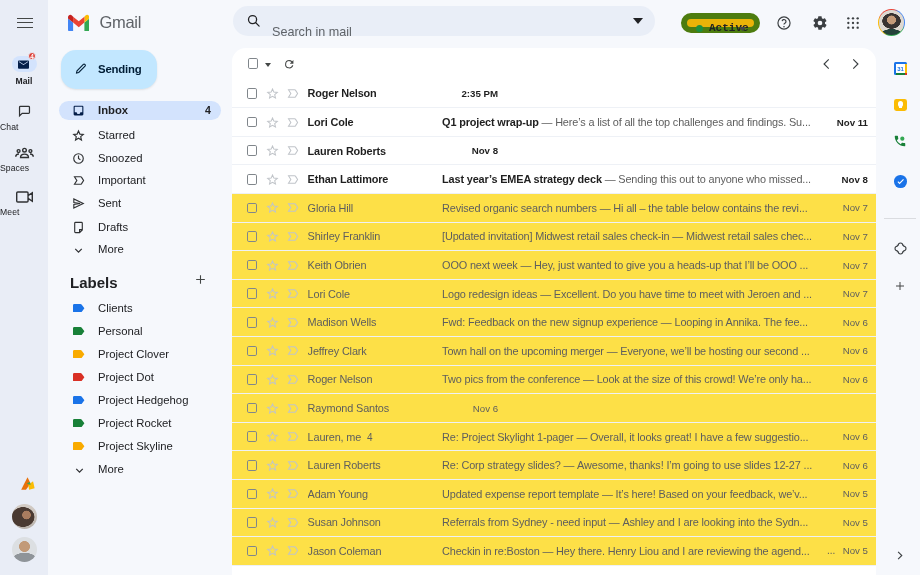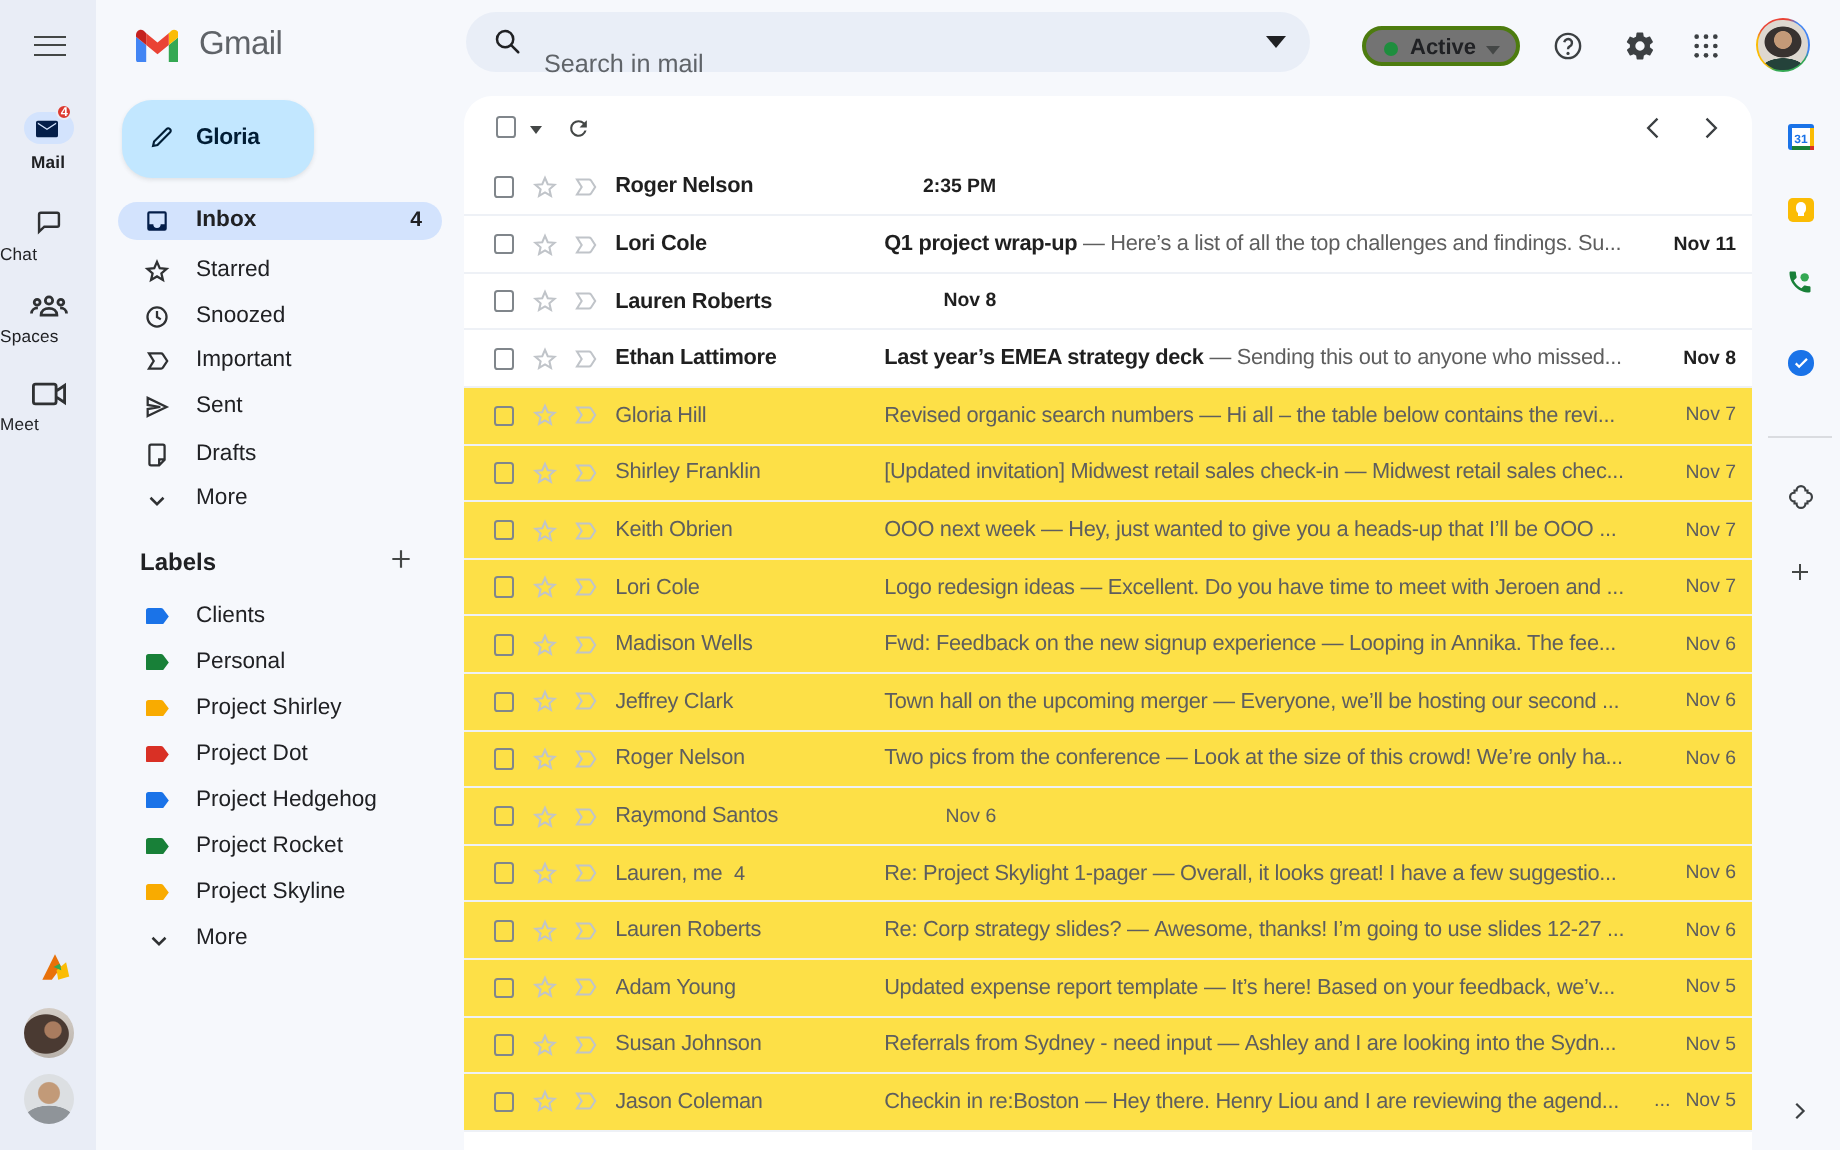--- a/index.html
+++ b/index.html
@@ -27,32 +27,32 @@
 #logotext { position:absolute; left:99.5px; top:13px; font-size:16.5px; color:#5f6368; letter-spacing:-.3px; }
 #compose { position:absolute; left:61px; top:50px; width:95.5px; height:38.5px; border-radius:15px;
   background:#c2e7ff; box-shadow:0 1px 2px rgba(60,64,67,.12); }
 #compose span { position:absolute; left:37px; top:12.8px; font-size:11.4px; letter-spacing:-.2px; font-weight:bold; color:#001d35; }
 .nav { position:absolute; left:59px; width:162px; height:19.5px; border-radius:10px;
   font-size:11.3px; color:#202124; }
 .nav .txt { position:absolute; left:39px; top:3.6px; }
 .nav.sel { background:#d3e3fd; font-weight:bold; }
 .nav .cnt { position:absolute; right:10px; top:3.6px; font-size:10.6px; font-weight:bold; }
 .nav svg { position:absolute; left:13px; top:3.5px; }
-#labels { position:absolute; left:70px; top:274px; font-size:12px; font-weight:bold; color:#202124; }
+#labels { position:absolute; left:70px; top:274px; font-size:15px; font-weight:bold; color:#202124; }
 #labelplus { position:absolute; left:194px; top:273px; width:13px; height:13px; }
 .lab { position:absolute; left:59px; width:162px; height:19.5px; font-size:11.3px; color:#202124; }
 .lab .txt { position:absolute; left:39px; top:3.6px; }
 .lab svg { position:absolute; left:13.5px; top:5.6px; }
 
 
 #search { position:absolute; left:233px; top:6px; width:422px; height:30px; border-radius:15px;
   background:#e9eef7; }
 #search .ph { position:absolute; left:39px; top:19px; font-size:12.6px; color:#5f6368; }
 #active { position:absolute; left:681px; top:12.5px; width:79px; height:20px; border-radius:10px;
-  background:#737373; border:2px solid #4d7c0f; }
+  background:#eab308; border:6px solid #4d7c0f;font-family:Liberation Mono, monospace; }
 #active .dot { position:absolute; left:9px; top:6px; width:7px; height:7px; border-radius:50%; background:#1e8e3e; }
 #active .txt { position:absolute; left:22px; top:3.6px; font-size:11px; font-weight:bold; color:#202124; }
 .hicon { position:absolute; }
 
 
 #card { position:absolute; left:232px; top:47.5px; width:644px; height:527.5px; background:#fff;
   border-radius:14px 14px 0 0; overflow:hidden; }
 #toolbar { position:relative; height:32.2px; }
 #tbcb { position:absolute; left:15.5px; top:10.5px; }
 .cb { display:inline-block; width:10.6px; height:10.6px; border:1.4px solid #80868b; border-radius:1.8px; }
@@ -126,21 +126,21 @@
 <path fill="#fbbc04" d="M390.4 57.9v129.7L512 96.5V76.8c0-47.5-54.2-74.6-92.2-46.1z"></path>
 <path fill="#ea4335" d="M121.6 187.6V57.9L256 158.7 390.4 57.9v129.7L256 288.3z"></path>
 <path fill="#c5221f" d="M0 76.8v19.7l121.6 91.1V57.9L92.2 30.7C54.2 2.2 0 29.3 0 76.8z"></path>
 </svg>
 <div id="logotext">Gmail</div>
 
 <div id="compose">
 <svg style="position:absolute;left:13px;top:12.2px" width="13.5" height="13.5" viewBox="0 0 24 24">
       <path fill="none" stroke="#001d35" stroke-width="1.9" d="M4.5 19.5l.9-3.94L16.6 4.36a1.9 1.9 0 0 1 2.69 0l.35.35a1.9 1.9 0 0 1 0 2.69L8.44 18.6z"></path>
     </svg>
-<span>Gloria</span>
+<span>Sending</span>
 </div>
 
 <div class="nav sel" style="top:100.5px">
     <svg width="13" height="13" viewBox="0 0 24 24">
       <path fill="#041e49" d="M19 3H5a2 2 0 0 0-2 2v14a2 2 0 0 0 2 2h14a2 2 0 0 0 2-2V5a2 2 0 0 0-2-2zm0 12h-3.6a3.4 3.4 0 0 1-6.8 0H5V5h14v10z"></path>
     </svg>
     <span class="txt">Inbox</span>
     <span class="cnt">4</span>
   </div>
 <div class="nav" style="top:125.5px">
@@ -197,21 +197,21 @@
 <div class="lab" style="top:321px">
     <svg width="12" height="8.6" viewBox="0 0 14 10">
       <path fill="#188038" d="M1.5 0h7.2c.5 0 1 .23 1.3.62L13.3 5 10 9.38c-.3.39-.8.62-1.3.62H1.5A1.5 1.5 0 0 1 0 8.5v-7A1.5 1.5 0 0 1 1.5 0z"></path>
     </svg>
     <span class="txt">Personal</span>
   </div>
 <div class="lab" style="top:344px">
     <svg width="12" height="8.6" viewBox="0 0 14 10">
       <path fill="#f9ab00" d="M1.5 0h7.2c.5 0 1 .23 1.3.62L13.3 5 10 9.38c-.3.39-.8.62-1.3.62H1.5A1.5 1.5 0 0 1 0 8.5v-7A1.5 1.5 0 0 1 1.5 0z"></path>
     </svg>
-    <span class="txt">Project Shirley</span>
+    <span class="txt">Project Clover</span>
   </div>
 <div class="lab" style="top:367px">
     <svg width="12" height="8.6" viewBox="0 0 14 10">
       <path fill="#d93025" d="M1.5 0h7.2c.5 0 1 .23 1.3.62L13.3 5 10 9.38c-.3.39-.8.62-1.3.62H1.5A1.5 1.5 0 0 1 0 8.5v-7A1.5 1.5 0 0 1 1.5 0z"></path>
     </svg>
     <span class="txt">Project Dot</span>
   </div>
 <div class="lab" style="top:390px">
     <svg width="12" height="8.6" viewBox="0 0 14 10">
       <path fill="#1a73e8" d="M1.5 0h7.2c.5 0 1 .23 1.3.62L13.3 5 10 9.38c-.3.39-.8.62-1.3.62H1.5A1.5 1.5 0 0 1 0 8.5v-7A1.5 1.5 0 0 1 1.5 0z"></path>

